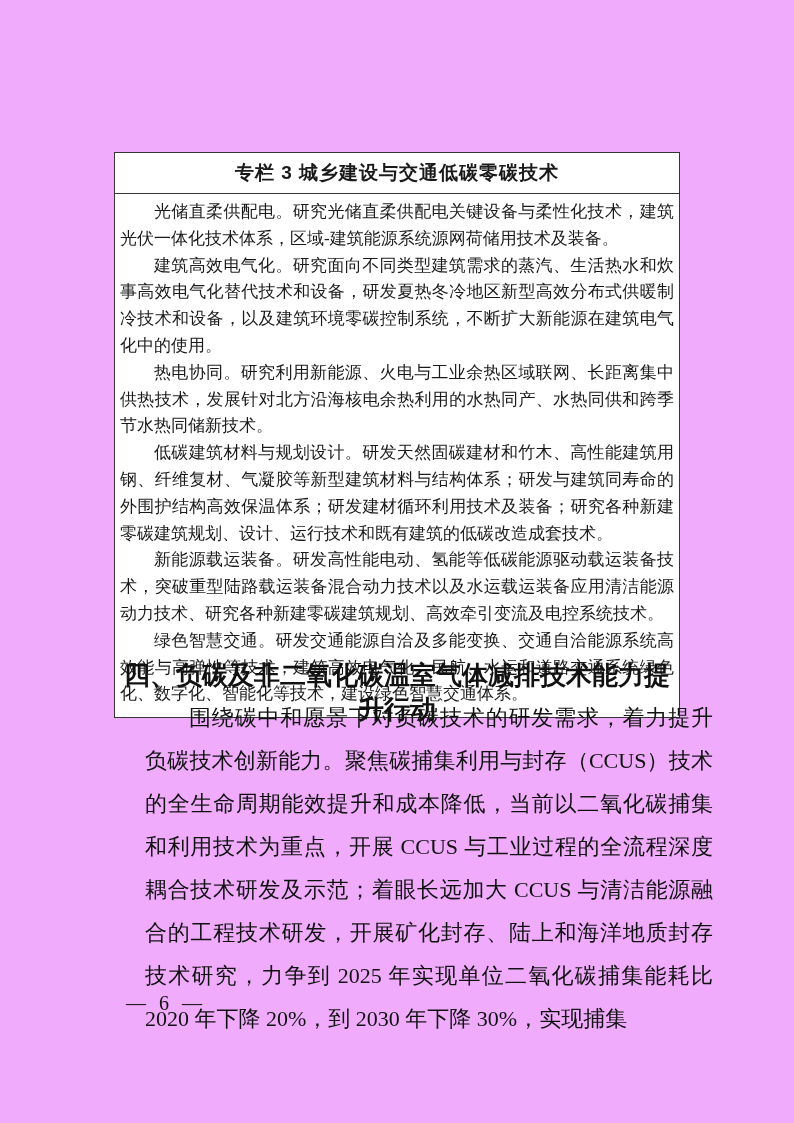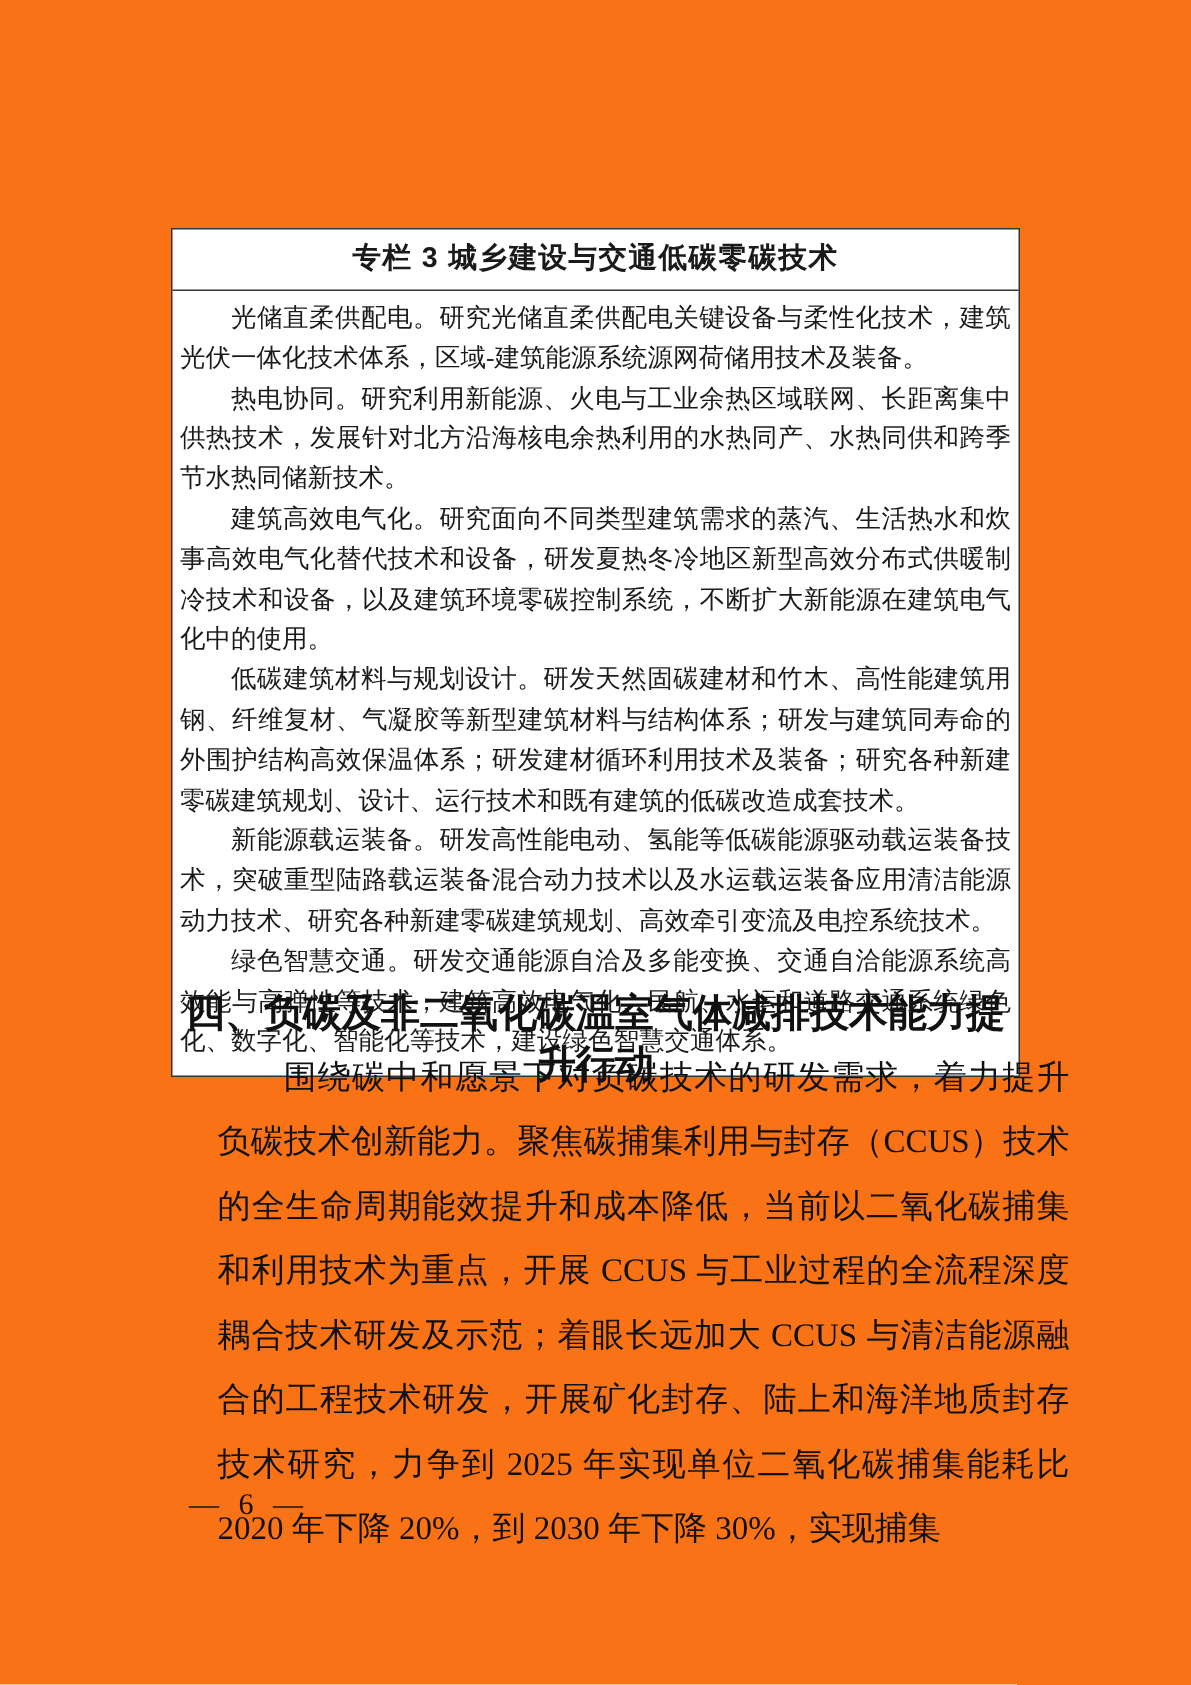--- a/index.html
+++ b/index.html
@@ -4,21 +4,21 @@
 <style>
   html, body {
     margin: 0;
     padding: 0;
     background: #ffffff;
   }
   .page {
     position: relative;
     width: 794px;
     height: 1123px;
-    background: #f97316;
+    background: #f0abfc;
     color: #1a1a1a;
     overflow: hidden;
     font-family: "Liberation Serif", "DejaVu Serif", serif;
   }
 
   
   .panel {
     position: absolute;
     left: 114px;
     top: 152px;
@@ -91,22 +91,22 @@
 </style>
 </head>
 <body>
 
 <div class="page">
 
   <div class="panel">
     <div class="panel-title">专栏 3  城乡建设与交通低碳零碳技术</div>
     <div class="panel-body">
       <p>光储直柔供配电。研究光储直柔供配电关键设备与柔性化技术，建筑光伏一体化技术体系，区域-建筑能源系统源网荷储用技术及装备。</p>
+      <p>建筑高效电气化。研究面向不同类型建筑需求的蒸汽、生活热水和炊事高效电气化替代技术和设备，研发夏热冬冷地区新型高效分布式供暖制冷技术和设备，以及建筑环境零碳控制系统，不断扩大新能源在建筑电气化中的使用。</p>
       <p>热电协同。研究利用新能源、火电与工业余热区域联网、长距离集中供热技术，发展针对北方沿海核电余热利用的水热同产、水热同供和跨季节水热同储新技术。</p>
-      <p>建筑高效电气化。研究面向不同类型建筑需求的蒸汽、生活热水和炊事高效电气化替代技术和设备，研发夏热冬冷地区新型高效分布式供暖制冷技术和设备，以及建筑环境零碳控制系统，不断扩大新能源在建筑电气化中的使用。</p>
       <p>低碳建筑材料与规划设计。研发天然固碳建材和竹木、高性能建筑用钢、纤维复材、气凝胶等新型建筑材料与结构体系；研发与建筑同寿命的外围护结构高效保温体系；研发建材循环利用技术及装备；研究各种新建零碳建筑规划、设计、运行技术和既有建筑的低碳改造成套技术。</p>
       <p>新能源载运装备。研发高性能电动、氢能等低碳能源驱动载运装备技术，突破重型陆路载运装备混合动力技术以及水运载运装备应用清洁能源动力技术、研究各种新建零碳建筑规划、高效牵引变流及电控系统技术。</p>
       <p>绿色智慧交通。研发交通能源自洽及多能变换、交通自洽能源系统高效能与高弹性等技术，建筑高效电气化、民航、水运和道路交通系统绿色化、数字化、智能化等技术，建设绿色智慧交通体系。</p>
     </div>
   </div>
 
   <div class="section-heading">四、负碳及非二氧化碳温室气体减排技术能力提升行动</div>
 
   <div class="body-paragraph">围绕碳中和愿景下对负碳技术的研发需求，着力提升负碳技术创新能力。聚焦碳捕集利用与封存（CCUS）技术的全生命周期能效提升和成本降低，当前以二氧化碳捕集和利用技术为重点，开展 CCUS 与工业过程的全流程深度耦合技术研发及示范；着眼长远加大 CCUS 与清洁能源融合的工程技术研发，开展矿化封存、陆上和海洋地质封存技术研究，力争到 2025 年实现单位二氧化碳捕集能耗比 2020 年下降 20%，到 2030 年下降 30%，实现捕集</div>
 

